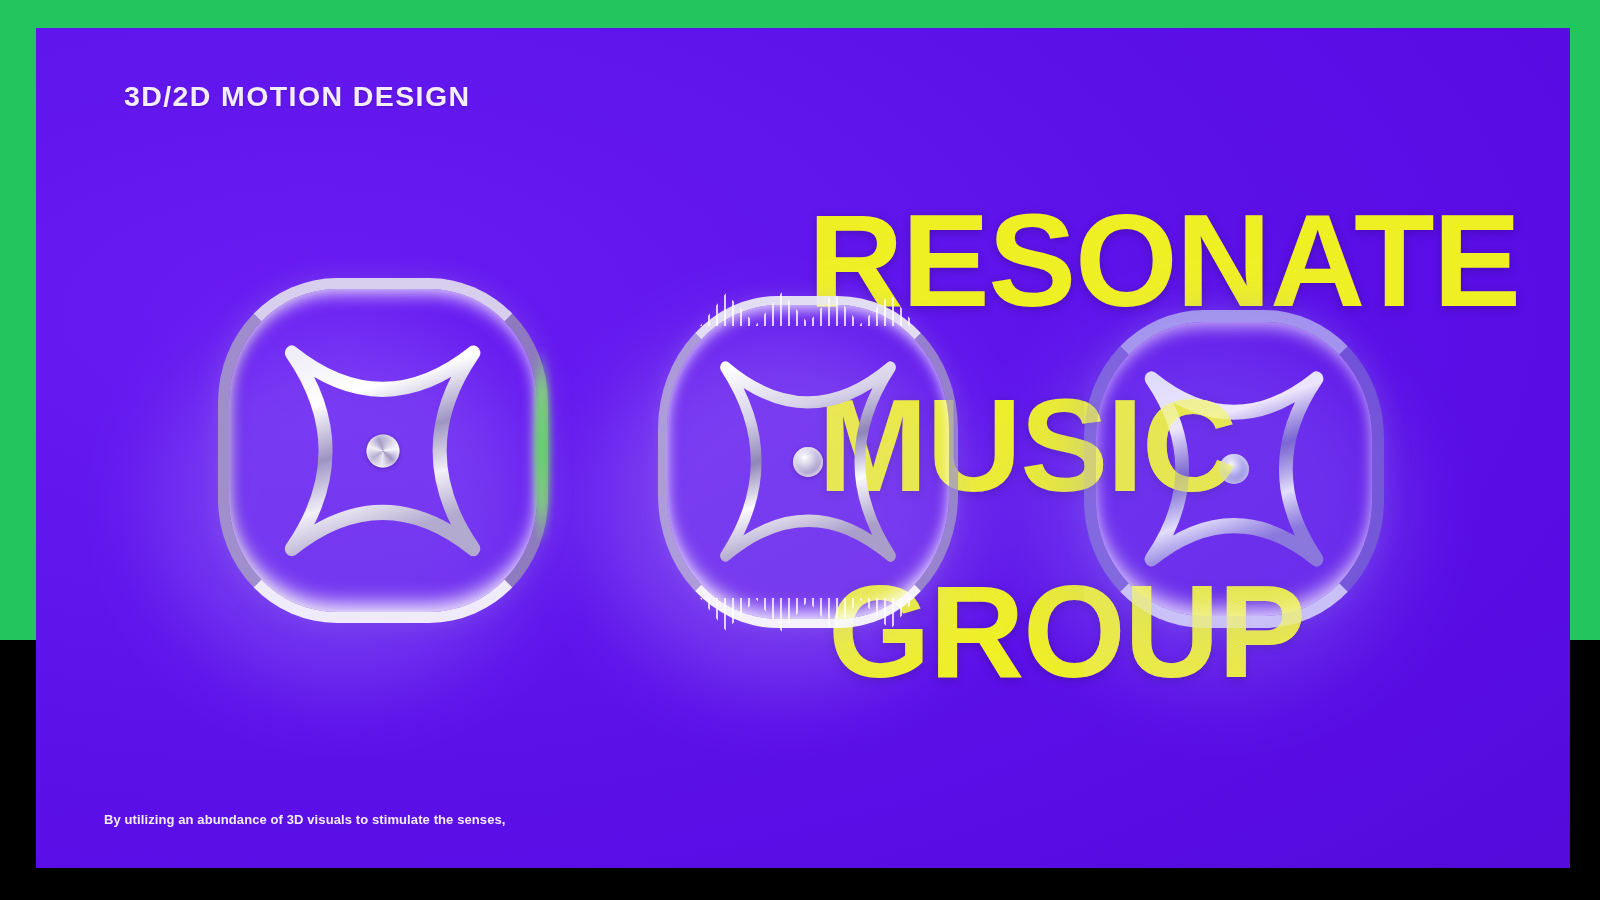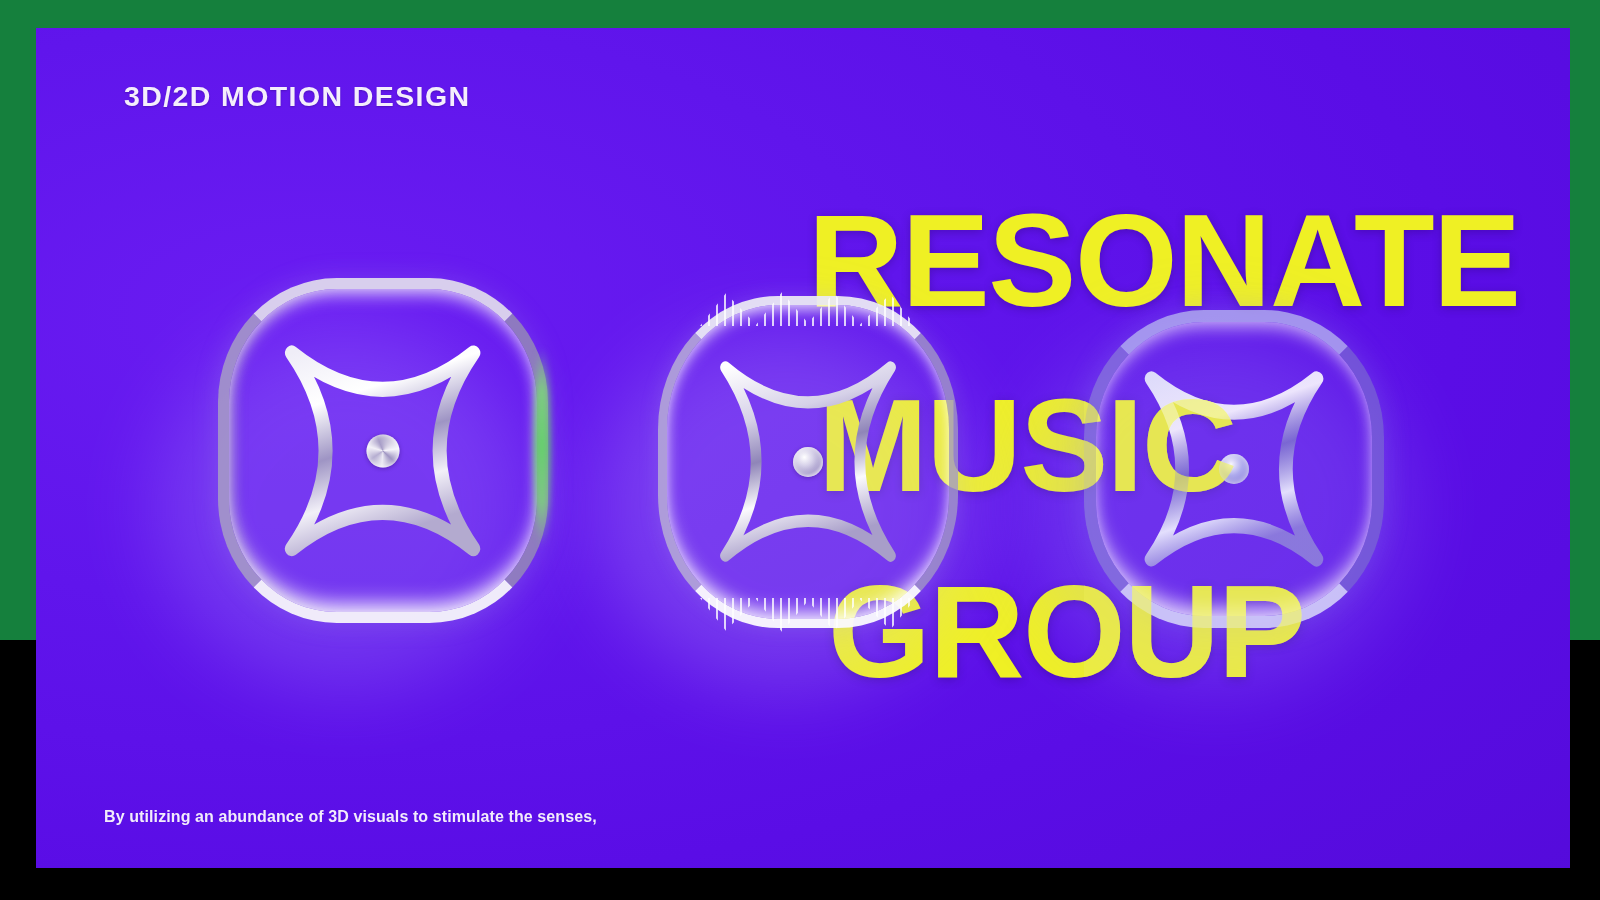--- a/index.html
+++ b/index.html
@@ -6,21 +6,21 @@
   html, body {
     width:1600px; height:900px;
     background:#000;
     overflow:hidden;
     font-family:"Liberation Sans", sans-serif;
   }
 
   #slide {
     position:relative;
     width:1600px; height:640px;
-    background:#15803d;
+    background:#22c55e;
   }
 
   
   #stage {
     position:absolute;
     left:36px; top:28px;
     width:1534px; height:840px;
     overflow:hidden;
     background:
       radial-gradient(120% 110% at 18% 34%, #6A1CF2 0%, #6015EC 32%, #5A0DE6 62%, #530AD8 100%);
@@ -62,21 +62,21 @@
   
   #headline.under { z-index:3; }
   #headline.over  { z-index:7; opacity:.55; filter:saturate(.75) blur(.4px); }
   #headline.over .hl-line { text-shadow:none; }
 
   
   #caption {
     position:absolute;
     left:68px; bottom:38px;
     color:#F2ECFB;
-    font-size:16px;
+    font-size:13px;
     font-weight:bold;
     line-height:1.55;
     letter-spacing:.1px;
     z-index:9;
   }
   #caption span { display:block; white-space:nowrap; }
 
   
   .obj {
     position:absolute;

